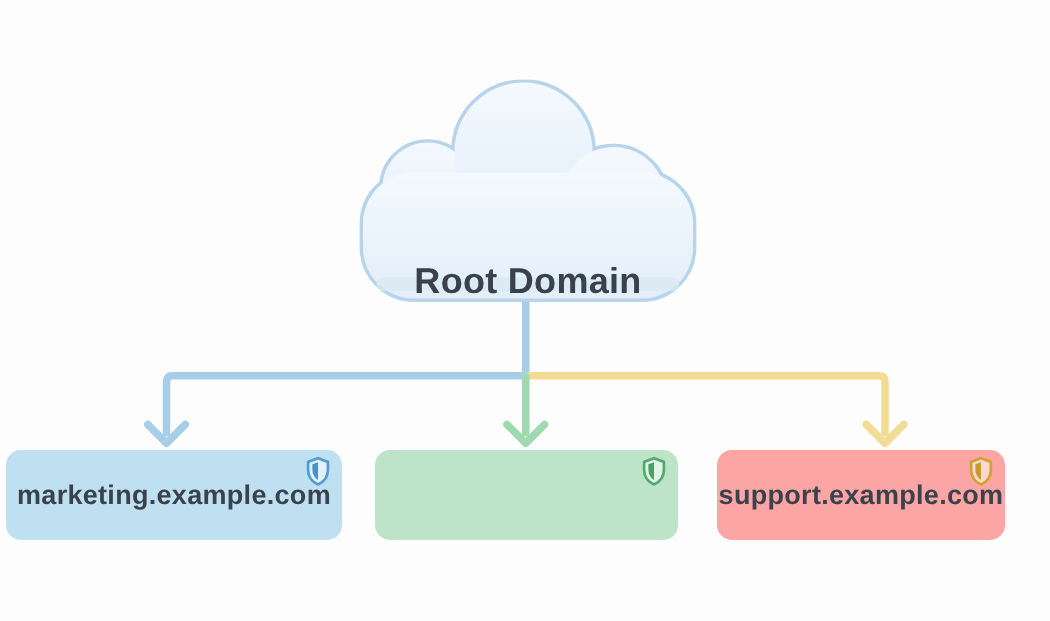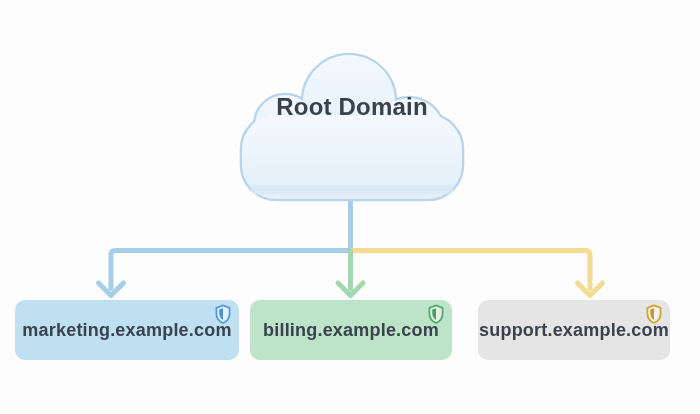--- a/index.html
+++ b/index.html
@@ -38,40 +38,40 @@
   }
   .cloud-wrap svg { position: absolute; left: 0; top: 0; }
   .cloud-label {
     position: absolute;
     left: 0; top: 0; right: 0; bottom: 0;
     padding-top: 40px;
     box-sizing: border-box;
     display: flex;
     flex-direction: column;
     align-items: center;
-    justify-content: space-between;
+    justify-content: flex-end;
     font-weight: bold;
     font-size: 24px;
     line-height: 28px;
     color: #39414C;
     letter-spacing: 0.2px;
   }
 
   .node {
     position: absolute;
     top: 300px;
     height: 60px;
     border-radius: 10px;
     display: flex;
     align-items: center;
     justify-content: center;
   }
-  .node-marketing { left: 15px;   width: 224px; background: #BFE0F1; }
+  .node-marketing { left: 4px;   width: 224px; background: #BFE0F1; }
   .node-billing   { left: 250px; width: 202px; background: #BDE4C9; }
-  .node-support   { left: 478px; width: 192px; background: #e5e5e5; }
+  .node-support   { left: 478px; width: 192px; background: #fca5a5; }
   .node-label {
     font-weight: bold;
     font-size: 18px;
     color: #3A424D;
     letter-spacing: 0.2px;
     white-space: nowrap;
   }
   .shield {
     position: absolute;
     top: 3px;
@@ -135,21 +135,20 @@
       <path d="M12 6.2 L7 8.1 V13.1 C7 17 9 20.1 12 22 Z" fill="#4A90CF"></path>
     </svg>
     <span class="node-label">marketing.example.com</span>
   </div>
 
   <div class="node node-billing">
     <svg class="shield" viewBox="0 0 24 28" xmlns="http://www.w3.org/2000/svg">
       <path d="M12 2.6 L20.8 5.9 V13.2 C20.8 19.1 17.4 23.7 12 26 C6.6 23.7 3.2 19.1 3.2 13.2 V5.9 Z" fill="rgba(255,255,255,0.55)" stroke="#54A96E" stroke-width="2.4" stroke-linejoin="round"></path>
       <path d="M12 6.2 L7 8.1 V13.1 C7 17 9 20.1 12 22 Z" fill="#4AA065"></path>
     </svg>
-    <span class="node-label">billing.example.com</span>
   </div>
 
   <div class="node node-support">
     <svg class="shield" viewBox="0 0 24 28" xmlns="http://www.w3.org/2000/svg">
       <path d="M12 2.6 L20.8 5.9 V13.2 C20.8 19.1 17.4 23.7 12 26 C6.6 23.7 3.2 19.1 3.2 13.2 V5.9 Z" fill="rgba(255,255,255,0.55)" stroke="#D0A42C" stroke-width="2.4" stroke-linejoin="round"></path>
       <path d="M12 6.2 L7 8.1 V13.1 C7 17 9 20.1 12 22 Z" fill="#C79D29"></path>
     </svg>
     <span class="node-label">support.example.com</span>
   </div>
 

